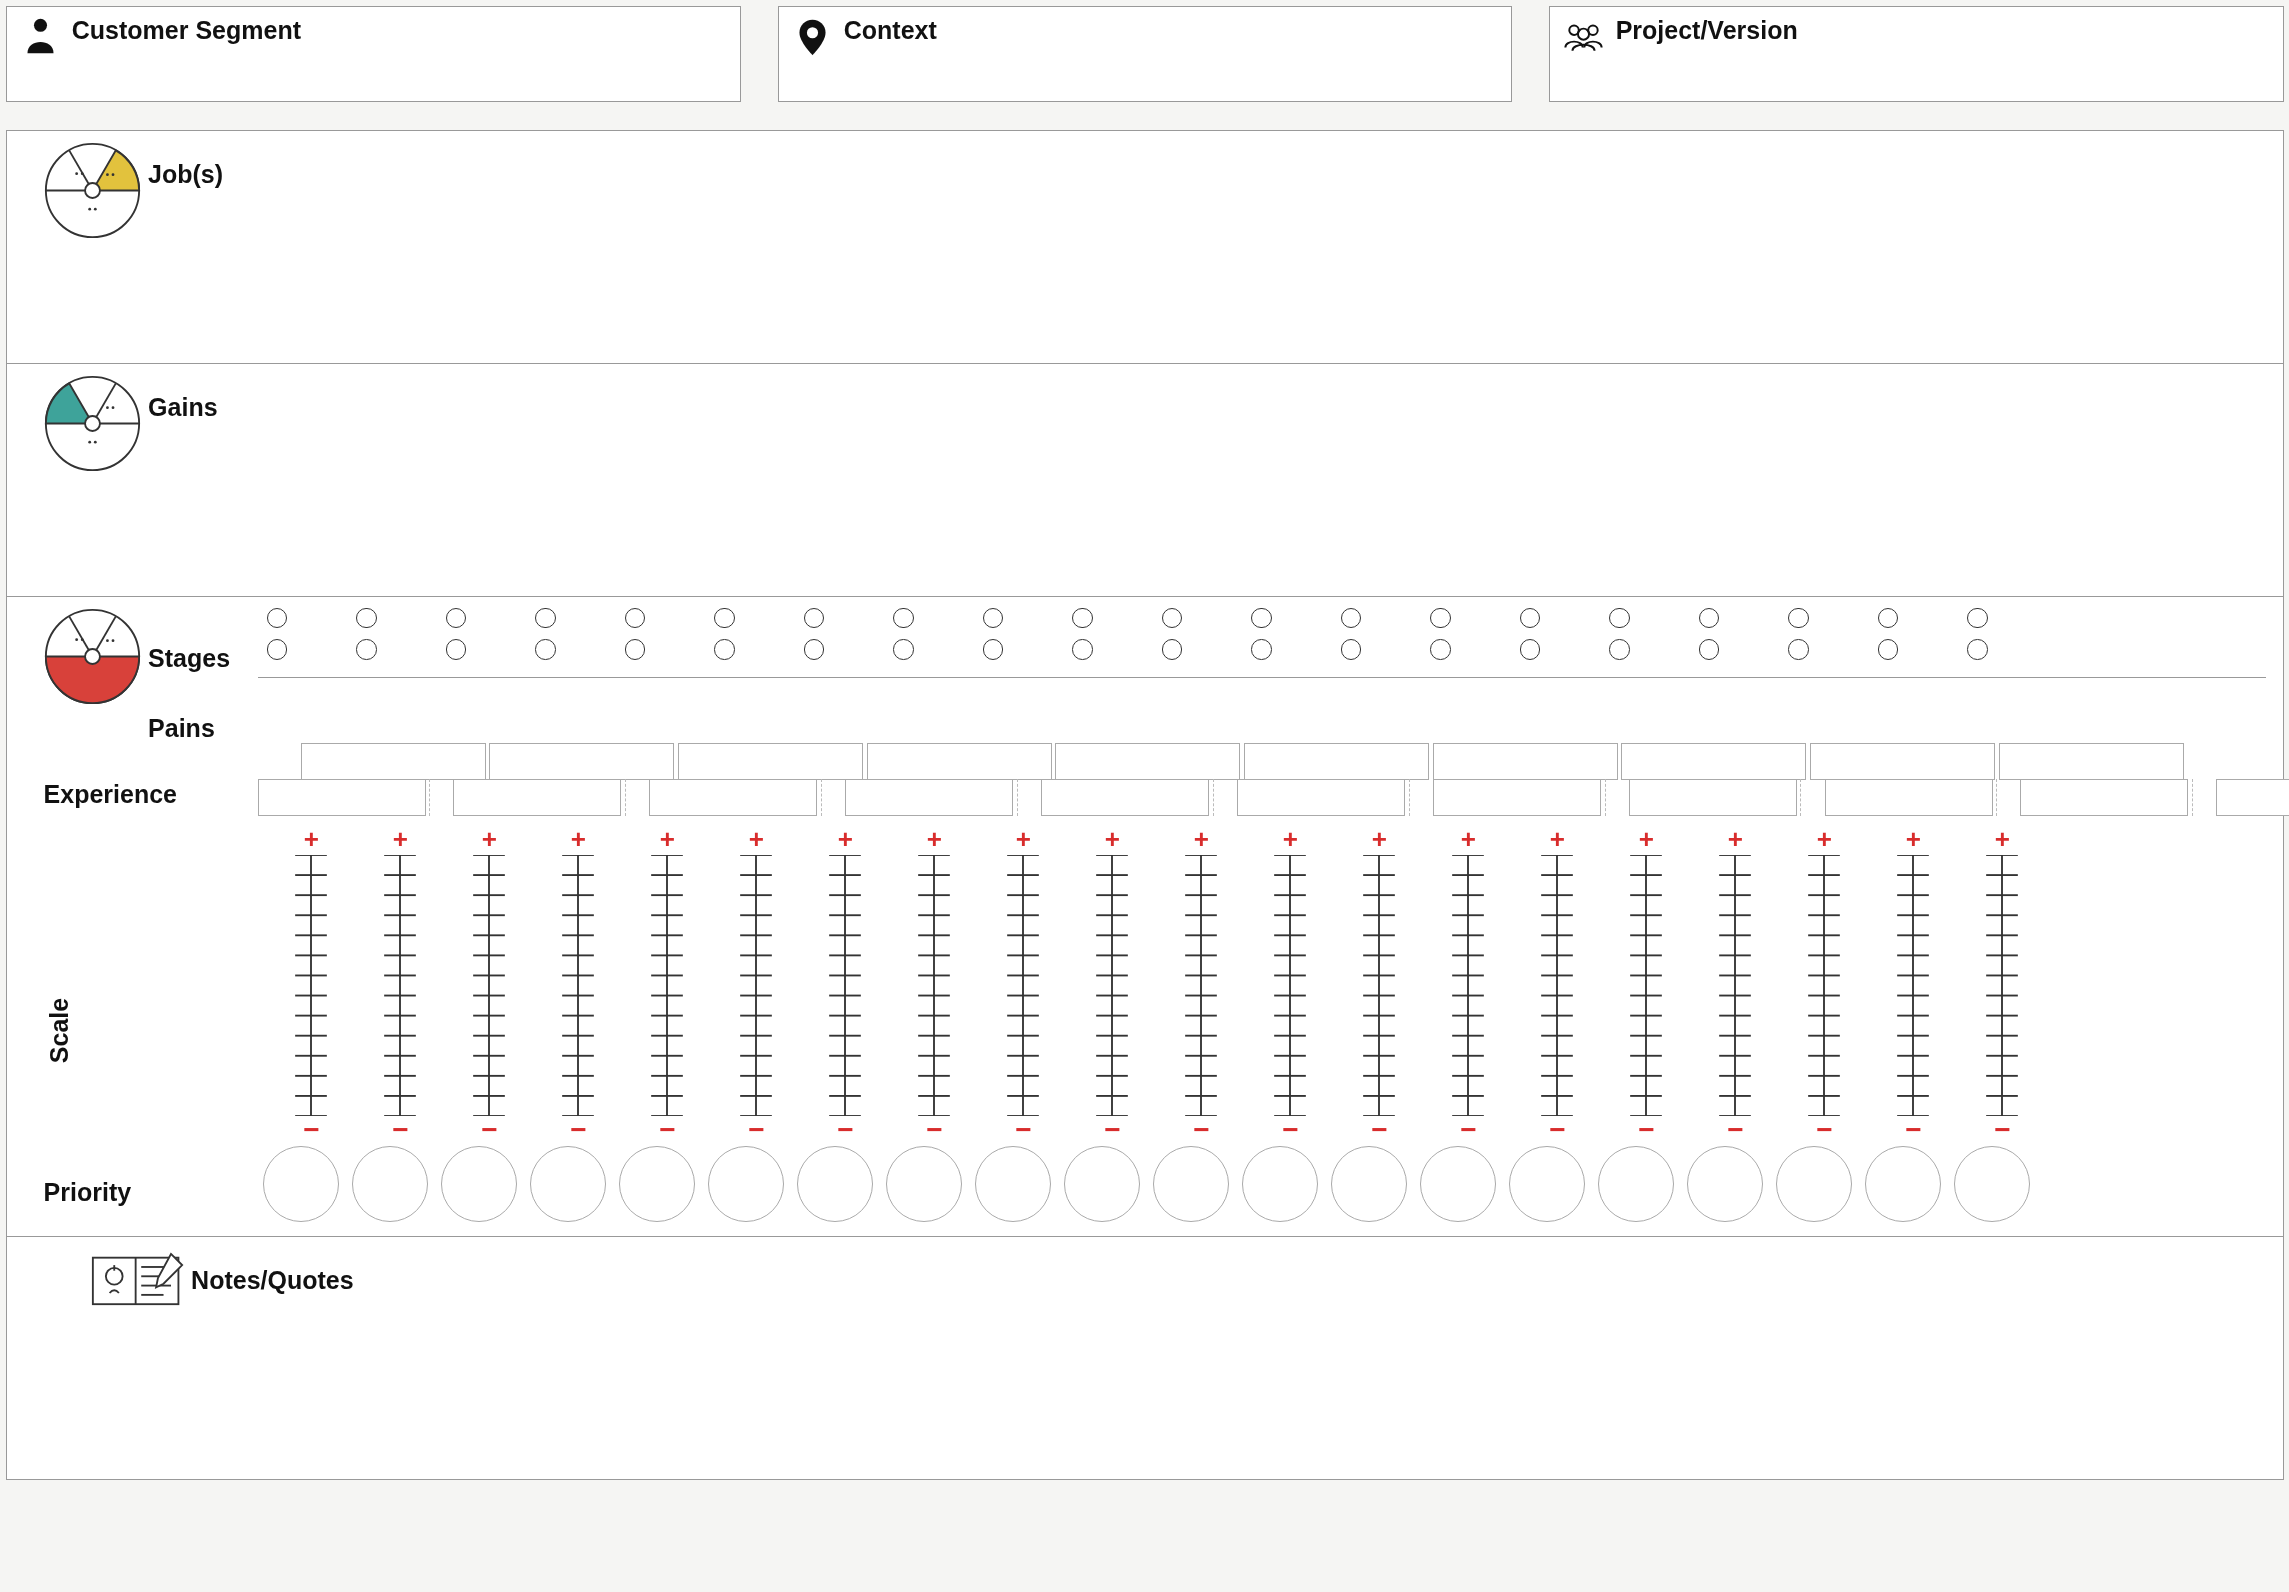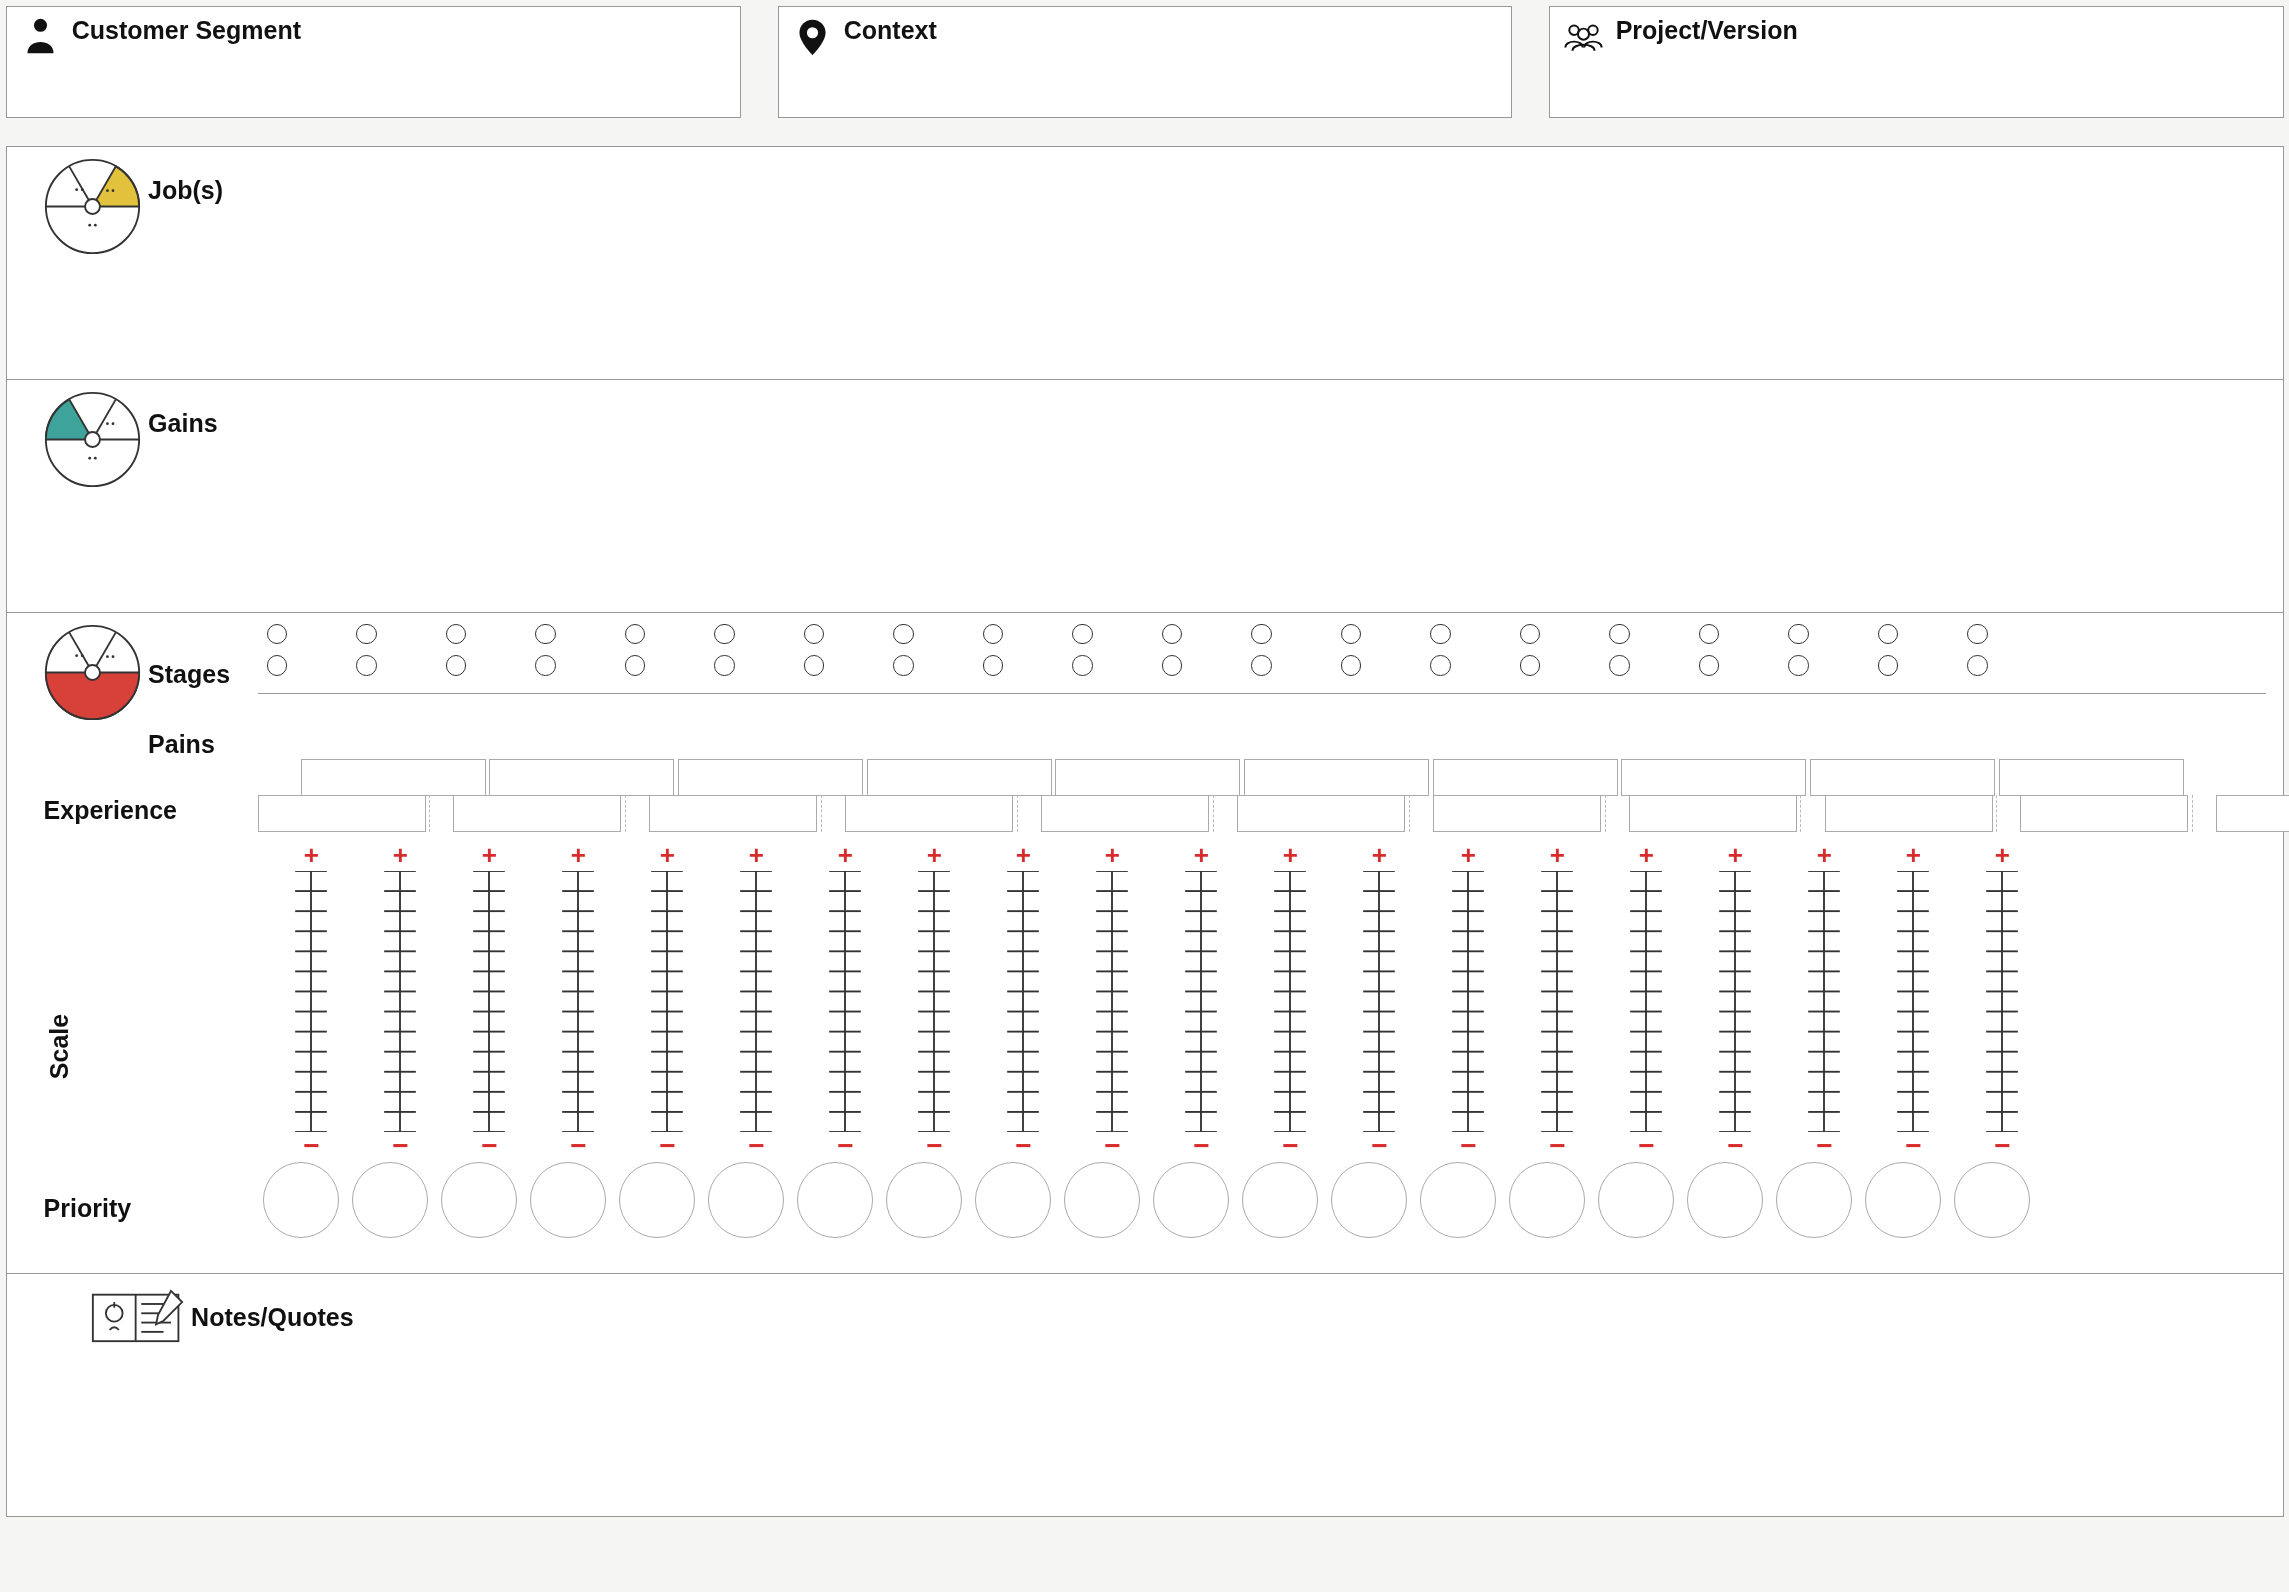--- a/index.html
+++ b/index.html
@@ -11,21 +11,21 @@
     }
     .header-row {
       display: flex;
       gap: 37px;
       margin-bottom: 28px;
     }
     .header-box {
       flex: 1;
       border: 0.9px solid #999;
       background: #fff;
-      height: 112px;
+      height: 96px;
       padding: 9.3px 13px;
       display: flex;
       align-items: flex-start;
       gap: 11.2px;
     }
     .header-icon {
       width: 41px;
       height: 41px;
       display: flex;
       align-items: center;
@@ -58,21 +58,21 @@
       flex-shrink: 0;
     }
     .panel-title {
       font-weight: 700;
       font-size: 25px;
       color: #111;
       margin-top: 18px;
     }
     .jobs-panel { height: 233px; }
     .gains-panel { height: 233px; }
-    .stages-panel { padding-bottom: 35px; }
+    .stages-panel { padding-bottom: 14px; }
     .stages-body { display: flex; align-items: flex-start; }
     .stages-left {
       width: 214px;
       flex-shrink: 0;
       display: flex;
       align-items: flex-start;
       gap: 7.5px;
     }
     .stages-titles {
       display: flex;

